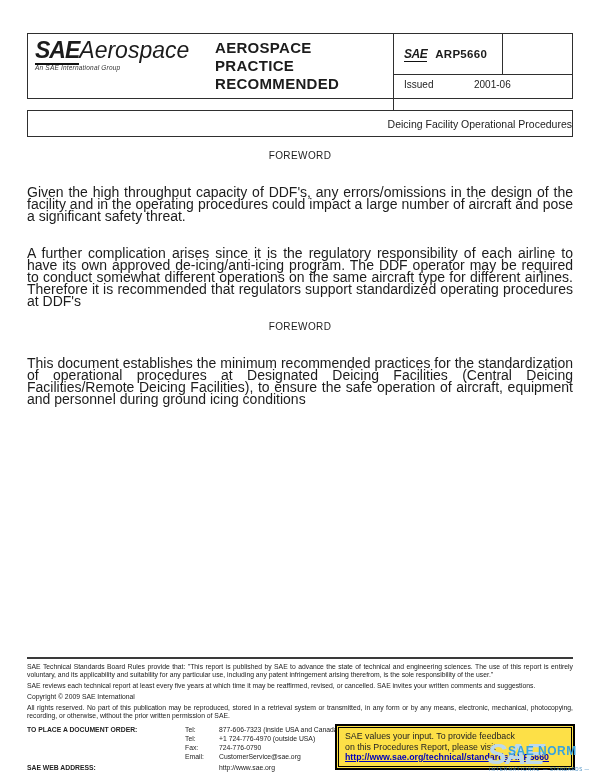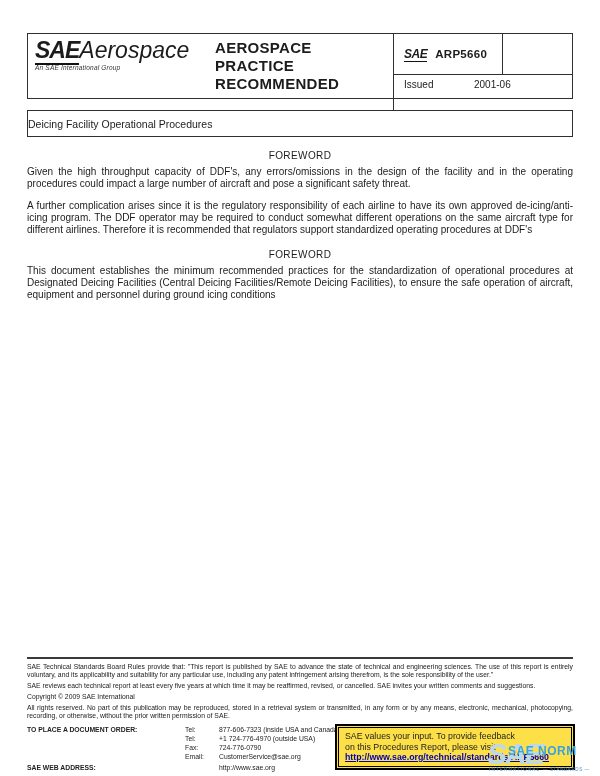--- a/index.html
+++ b/index.html
@@ -25,26 +25,26 @@
   .sae-logo-big .sae{font-weight:bold;font-style:italic;font-size:23px;letter-spacing:-1px;
     border-bottom:2px solid #111;padding-bottom:0px;}
   .sae-logo-big .aero{font-style:italic;font-size:23px;letter-spacing:0px;}
   .sae-tagline{font-style:italic;font-size:6.5px;color:#333;margin-top:3px;letter-spacing:.2px;}
   .doc-type{position:absolute;left:187px;top:5px;font-weight:bold;font-size:15px;line-height:18px;letter-spacing:.3px;}
   .sae-small{font-weight:bold;font-style:italic;font-size:12px;letter-spacing:-0.5px;border-bottom:1.5px solid #111;margin-right:8px;}
   .arp-number{font-weight:bold;font-size:11.5px;letter-spacing:.3px;}
   .title-bar{
     position:absolute;left:27px;top:110px;width:546px;height:27px;
     border:1px solid #2f2f2f;box-sizing:border-box;
-    display:flex;align-items:center;justify-content:flex-start;font-size:10.5px;
+    display:flex;align-items:center;justify-content:flex-end;font-size:10.5px;
   }
   
   .body-text{position:absolute;left:27px;top:137px;width:546px;}
   .section-heading{text-align:center;font-size:10px;margin-top:13px;letter-spacing:.4px;}
-  .para{font-size:10px;line-height:12px;text-align:justify;margin-top:5px;}
+  .para{font-size:14px;line-height:12px;text-align:justify;margin-top:25px;}
   
   .footer{position:absolute;left:27px;top:657px;width:546px;font-size:6.8px;line-height:8px;color:#222;}
   .footer-rule{border-top:2px solid #3a3a3a;margin-bottom:4px;}
   .fine{ text-align:justify;margin-top:3px;}
   .fine + .fine{margin-top:3px;}
   .copyright{margin-top:3px;}
   .order-block{position:relative;margin-top:6px;height:52px;}
   .order-label{position:absolute;left:0;top:0;font-weight:bold;}
   .web-label{position:absolute;left:0;top:38px;font-weight:bold;}
   .tel-label{position:absolute;left:158px;width:32px;}

